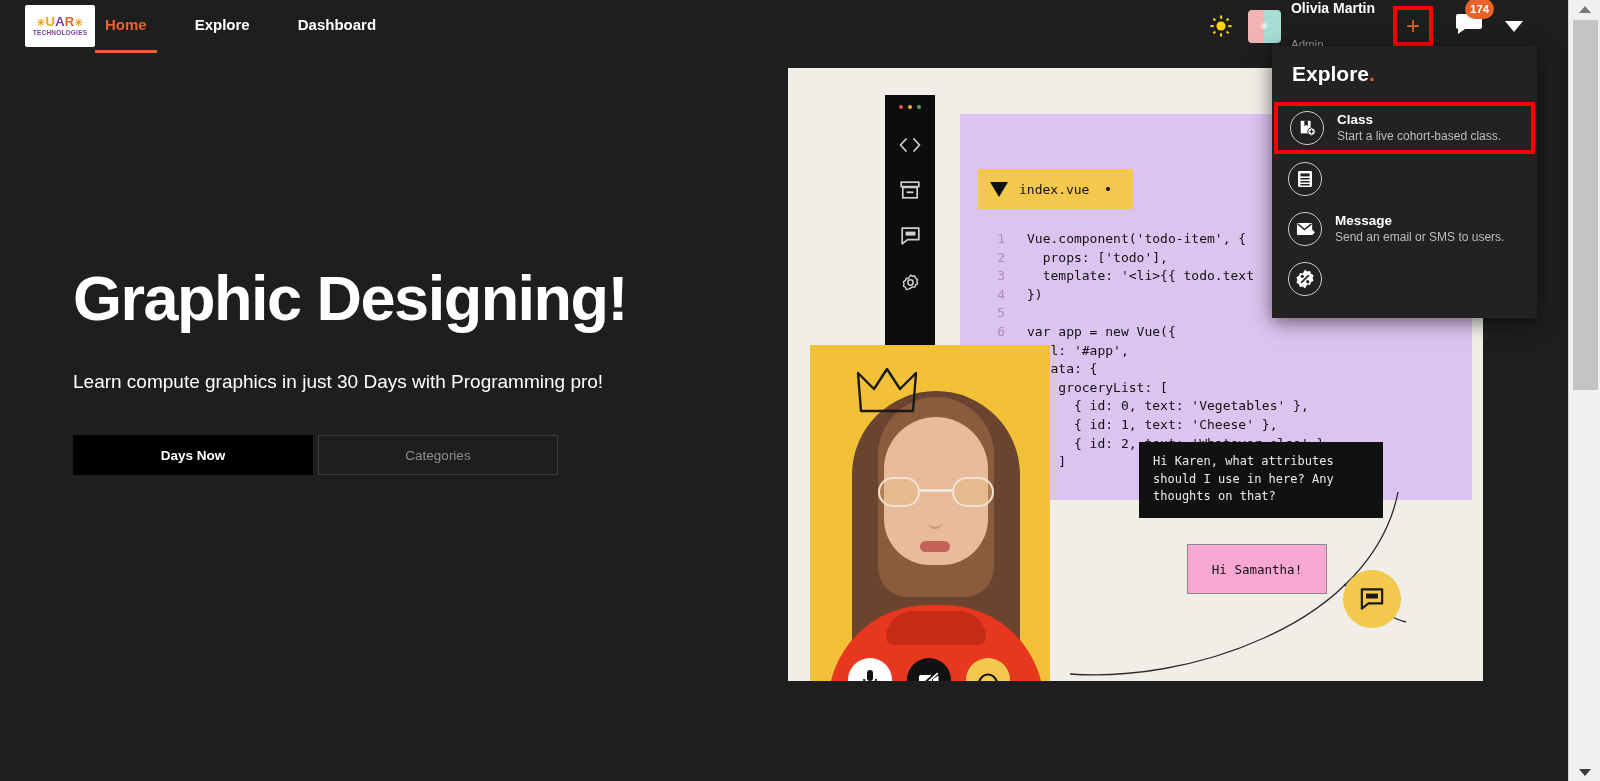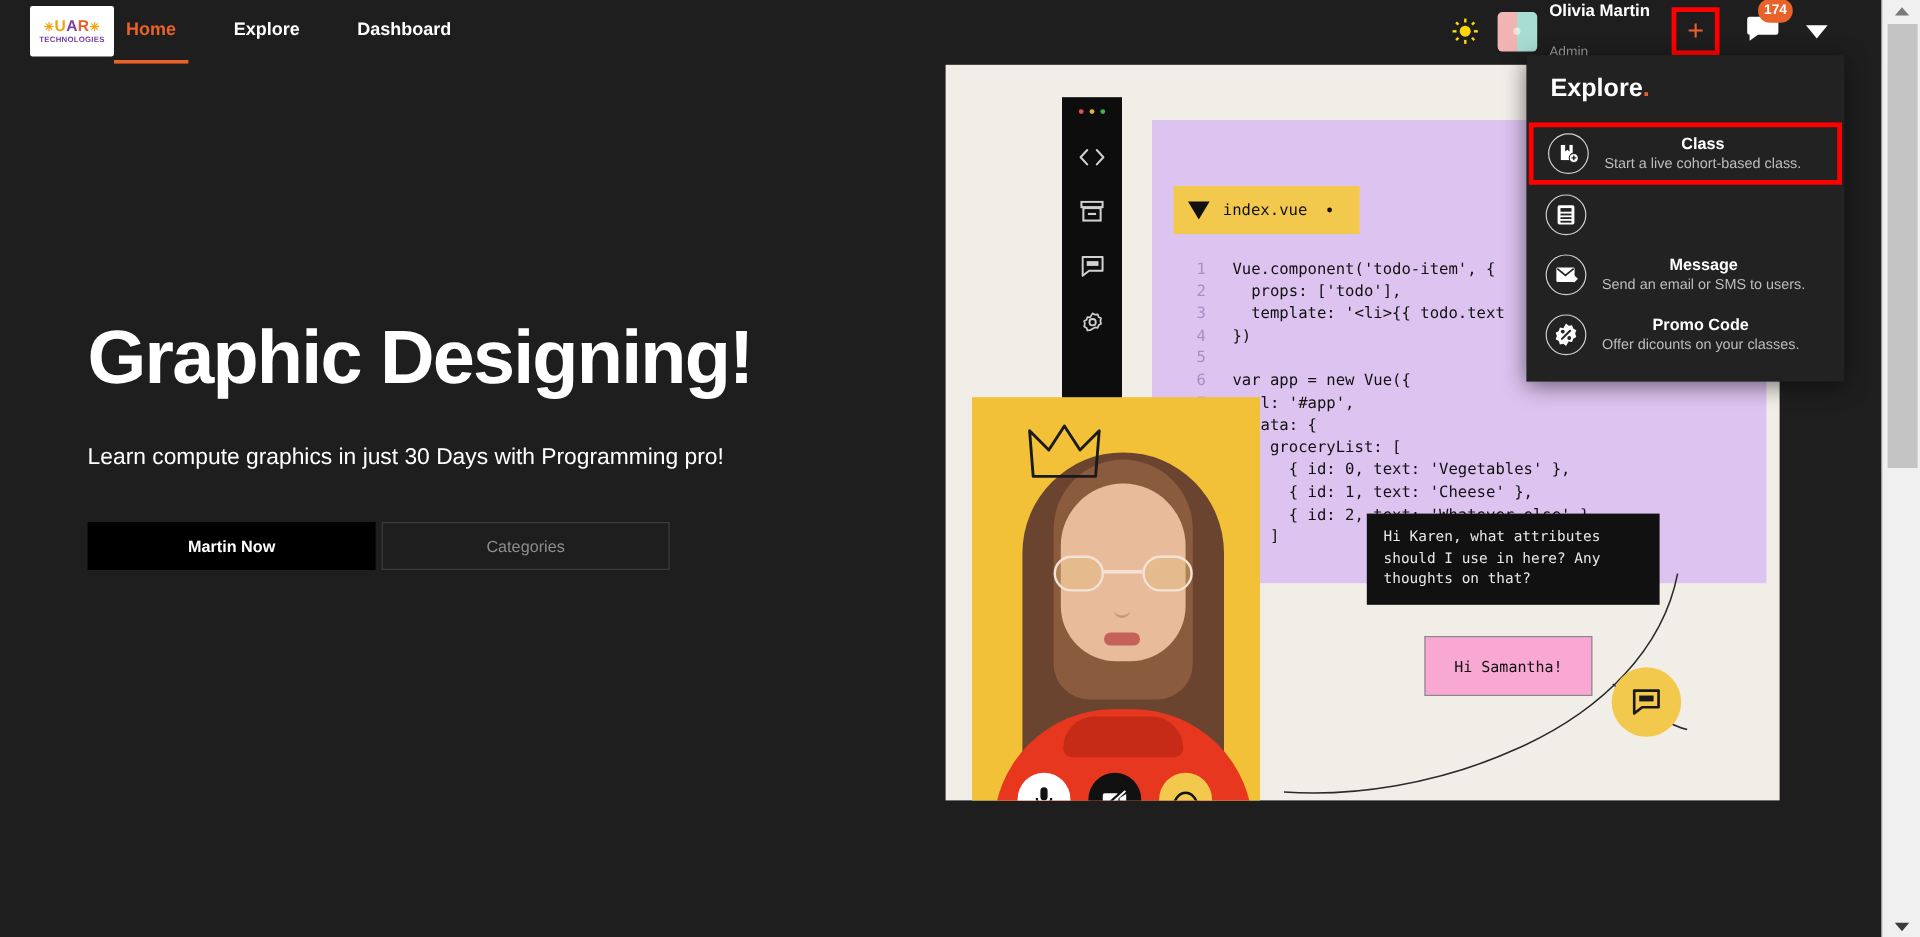--- a/index.html
+++ b/index.html
@@ -76,21 +76,21 @@
     box-shadow: 0 4px 18px rgba(0,0,0,.55);
   }
   .dd-title { color: #fff; font-size: 21px; font-weight: bold; padding: 0 20px 16px 20px; }
   .dd-title .dot { color: #e8622a; }
   .dd-item { display: flex; align-items: center; padding: 8px 14px 8px 16px; cursor: pointer; }
   .dd-item.hl { border: 4px solid #ff0000; padding: 5px 10px 5px 12px; margin: 0 2px; }
   .dd-ico {
     width: 34px; height: 34px; border-radius: 50%; border: 1.6px solid #cfcfcf;
     display: flex; align-items: center; justify-content: center; flex: none; margin-right: 13px;
   }
-  .dd-txt { line-height: 1.3; text-align: center; }
+  .dd-txt { line-height: 1.3; }
   .dd-label { color: #ffffff; font-size: 13.5px; font-weight: bold; }
   .dd-desc { color: #bdbdbd; font-size: 12px; }
 
   
   .hero { position: absolute; left: 73px; top: 265px; width: 640px; }
   .hero-title { color: #ffffff; font-size: 63px; font-weight: bold; letter-spacing: -1.5px; line-height: 1.05; }
   .hero-sub { color: #ffffff; font-size: 19px; margin-top: 40px; }
   .hero-btns { display: flex; margin-top: 42px; }
   .btn-primary {
     width: 240px; height: 40px; background: #000000; color: #ffffff;
@@ -98,21 +98,21 @@
     justify-content: center; cursor: pointer; border: none;
   }
   .btn-ghost {
     width: 240px; height: 40px; background: transparent; color: #8d8d8d;
     font-size: 13.5px; display: flex; align-items: center; justify-content: center;
     cursor: pointer; border: 1px solid #3c3c3c; margin-left: 5px;
   }
 
   
   .illo {
-    position: absolute; left: 788px; top: 54px; width: 695px; height: 613px;
+    position: absolute; left: 788px; top: 68px; width: 695px; height: 613px;
     background: #f1eee8; overflow: hidden;
   }
   .ide-sidebar {
     position: absolute; left: 97px; top: 27px; width: 50px; height: 255px; background: #0d0d0d;
     display: flex; flex-direction: column; align-items: center; padding-top: 10px;
   }
   .dots { display: flex; gap: 5px; margin-bottom: 28px; }
   .dot3 { width: 4px; height: 4px; border-radius: 50%; }
   .ide-ic { margin-bottom: 28px; opacity: .9; }
 
@@ -302,32 +302,28 @@
 
     <div class="dd-item">
       <div class="dd-ico">
         <svg width="20" height="20" viewBox="0 0 20 20">
           <path d="M10 0.6l2.2 1.9 2.9-.5.9 2.8 2.6 1.4-1 2.8 1 2.8-2.6 1.4-.9 2.8-2.9-.5L10 19.4l-2.2-1.9-2.9.5-.9-2.8-2.6-1.4 1-2.8-1-2.8 2.6-1.4.9-2.8 2.9.5z" fill="#fff"></path>
           <circle cx="7.3" cy="7.3" r="1.6" fill="#222"></circle>
           <circle cx="12.7" cy="12.7" r="1.6" fill="#222"></circle>
           <path d="M13.4 6.6 6.6 13.4" stroke="#222" stroke-width="1.7" stroke-linecap="round"></path>
         </svg>
       </div>
-      <div class="dd-txt">
-        <div class="dd-label">Promo Code</div>
-        <div class="dd-desc">Offer dicounts on your classes.</div>
-      </div>
     </div>
   </div>
 
   <div class="hero">
     <h1 class="hero-title">Graphic Designing!</h1>
     <p class="hero-sub">Learn compute graphics in just 30 Days with Programming pro!</p>
     <div class="hero-btns">
-      <button class="btn-primary">Martin Now</button>
+      <button class="btn-primary">Days Now</button>
       <button class="btn-ghost">Categories</button>
     </div>
   </div>
 
   <div class="illo">
 
     <svg class="curve" width="340" height="210" viewBox="0 0 340 210">
       <path d="M330 4C318 66 268 118 196 150 130 180 58 190 2 186" stroke="#2a2a2a" stroke-width="1.3" fill="none"></path>
       <path d="M276 96c24 22 52 36 62 38" stroke="#2a2a2a" stroke-width="1.3" fill="none"></path>
     </svg>

